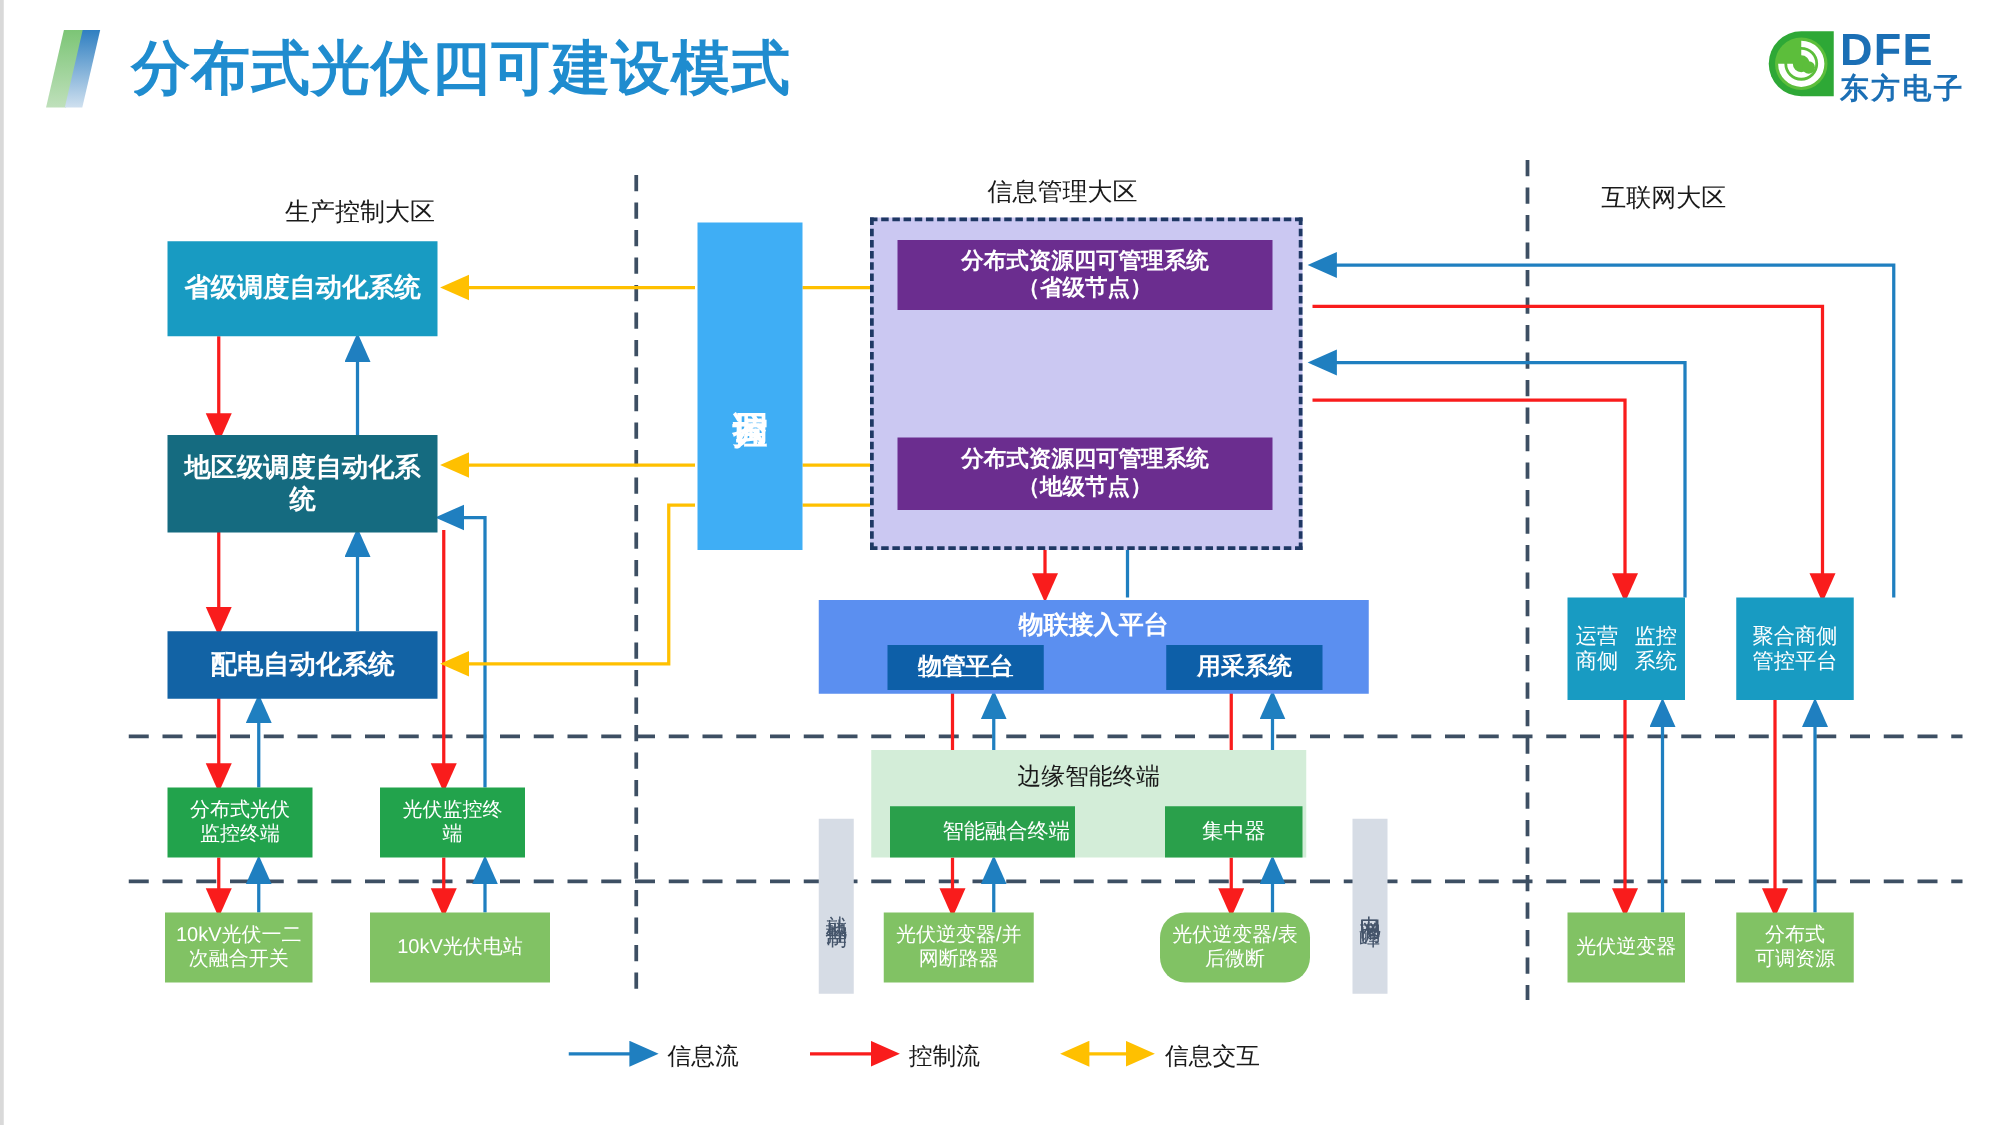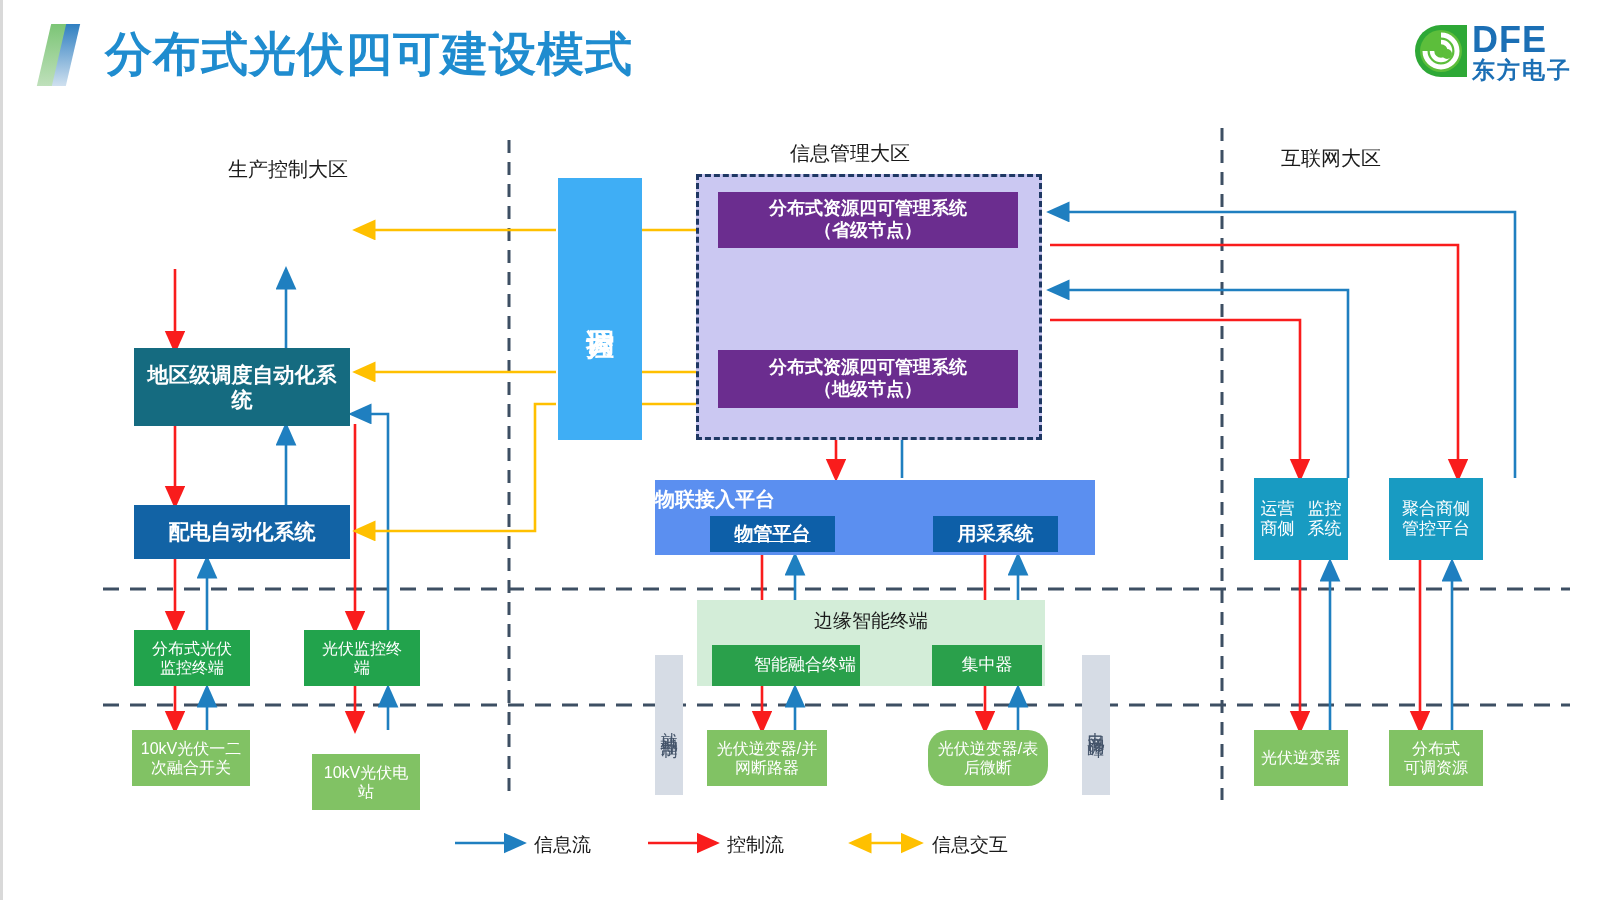--- a/index.html
+++ b/index.html
@@ -156,20 +156,23 @@
     </g>
   </svg>
 
   <div class="zone-label" style="left:228px;top:156px;">生产控制大区</div>
   <div class="zone-label" style="left:790px;top:140px;">信息管理大区</div>
   <div class="zone-label" style="left:1281px;top:145px;">互联网大区</div>
 
   <div style="position:absolute;left:696px;top:174px;width:346px;height:266px;
               background:#CBC8F2;border:3px dashed #1F3864;box-sizing:border-box;"></div>
 
+  <div class="node bold" style="left:134px;top:193px;width:216px;height:76px;background:#189BC2;font-size:21px;">
+    <span>省级调度自动化系统</span>
+  </div>
 
   <div class="node bold" style="left:134px;top:348px;width:216px;height:78px;background:#156B80;font-size:21px;">
     <span>地区级调度自动化系统</span>
   </div>
 
   <div class="node bold" style="left:134px;top:505px;width:216px;height:54px;background:#1263A5;font-size:21px;align-items:center;">
     <span>配电自动化系统</span>
   </div>
 
   <div class="node bold" style="left:558px;top:178px;width:84px;height:262px;background:#3FAEF5;font-size:28px;
@@ -181,21 +184,21 @@
     <span>分布式资源四可管理系统</span>
     <span>（省级节点）</span>
   </div>
 
   <div class="node bold" style="left:718px;top:350px;width:300px;height:58px;background:#6B2D8F;font-size:18px;flex-direction:column;">
     <span>分布式资源四可管理系统</span>
     <span>（地级节点）</span>
   </div>
 
   <div style="position:absolute;left:655px;top:480px;width:440px;height:75px;background:#5B8FF0;">
-    <div style="position:absolute;left:0;top:6px;width:100%;text-align:left;color:#fff;
+    <div style="position:absolute;left:0;top:6px;width:100%;text-align:center;color:#fff;
                 font-size:20px;font-weight:bold;">物联接入平台</div>
     <div class="node bold" style="left:55px;top:36px;width:125px;height:36px;background:#0D5FA8;font-size:19px;text-decoration:underline;">
       <span>物管平台</span>
     </div>
     <div class="node bold" style="left:278px;top:36px;width:125px;height:36px;background:#0D5FA8;font-size:19px;">
       <span>用采系统</span>
     </div>
   </div>
 
   <div style="position:absolute;left:697px;top:600px;width:348px;height:86px;background:#D3EDD8;"></div>
@@ -215,21 +218,21 @@
   </div>
   <div class="node" style="left:304px;top:630px;width:116px;height:56px;background:#22A34C;font-size:16px;flex-direction:column;">
     <span>光伏监控终</span>
     <span>端</span>
   </div>
 
   <div class="node" style="left:132px;top:730px;width:118px;height:56px;background:#81C264;font-size:16px;flex-direction:column;">
     <span>10kV光伏一二</span>
     <span>次融合开关</span>
   </div>
-  <div class="node" style="left:312px;top:730px;width:108px;height:56px;background:#81C264;font-size:16px;margin-top:24px;">
+  <div class="node" style="left:296px;top:730px;width:144px;height:56px;background:#81C264;font-size:16px;">
     <span>10kV光伏电站</span>
   </div>
   <div class="node" style="left:707px;top:730px;width:120px;height:56px;background:#81C264;font-size:16px;flex-direction:column;">
     <span>光伏逆变器/并</span>
     <span>网断路器</span>
   </div>
   <div class="node" style="left:928px;top:730px;width:120px;height:56px;background:#81C264;font-size:16px;flex-direction:column;border-radius:20px;">
     <span>光伏逆变器/表</span>
     <span>后微断</span>
   </div>

